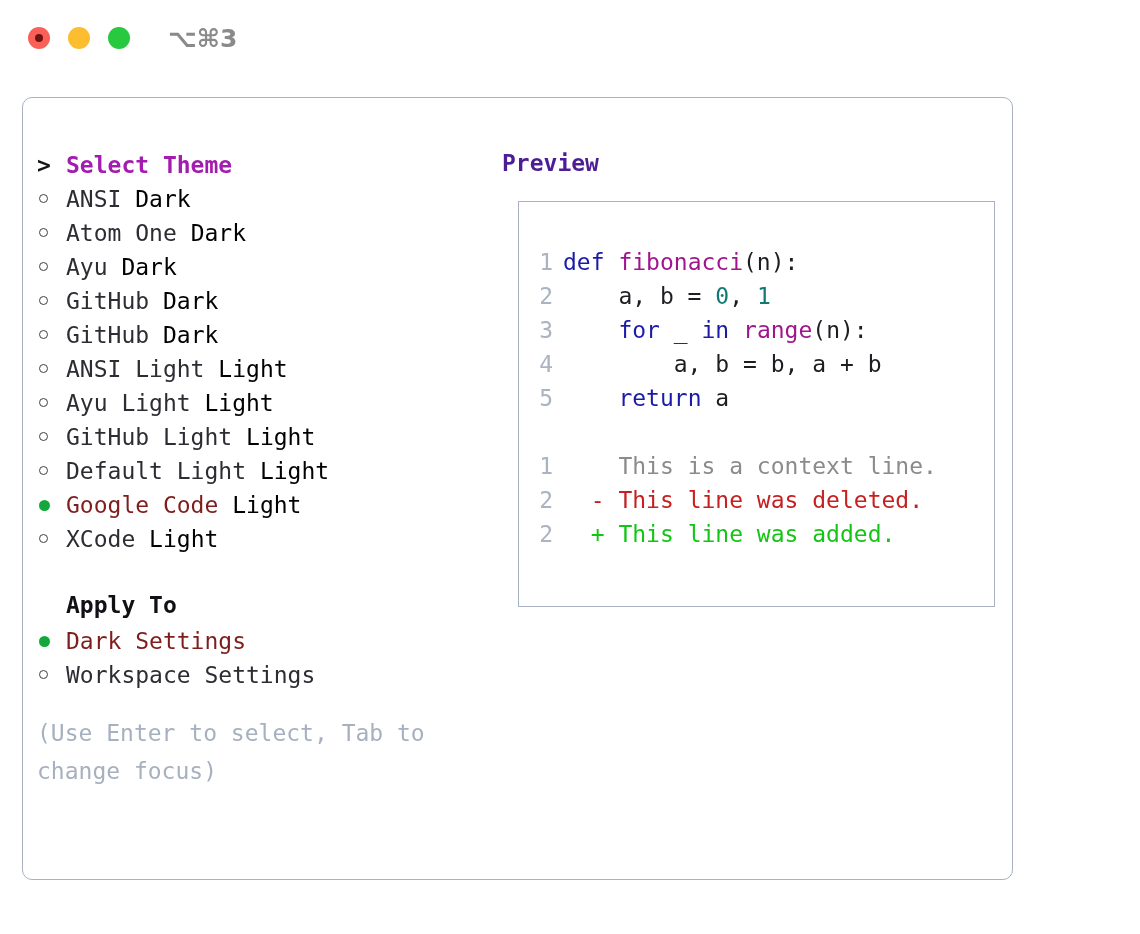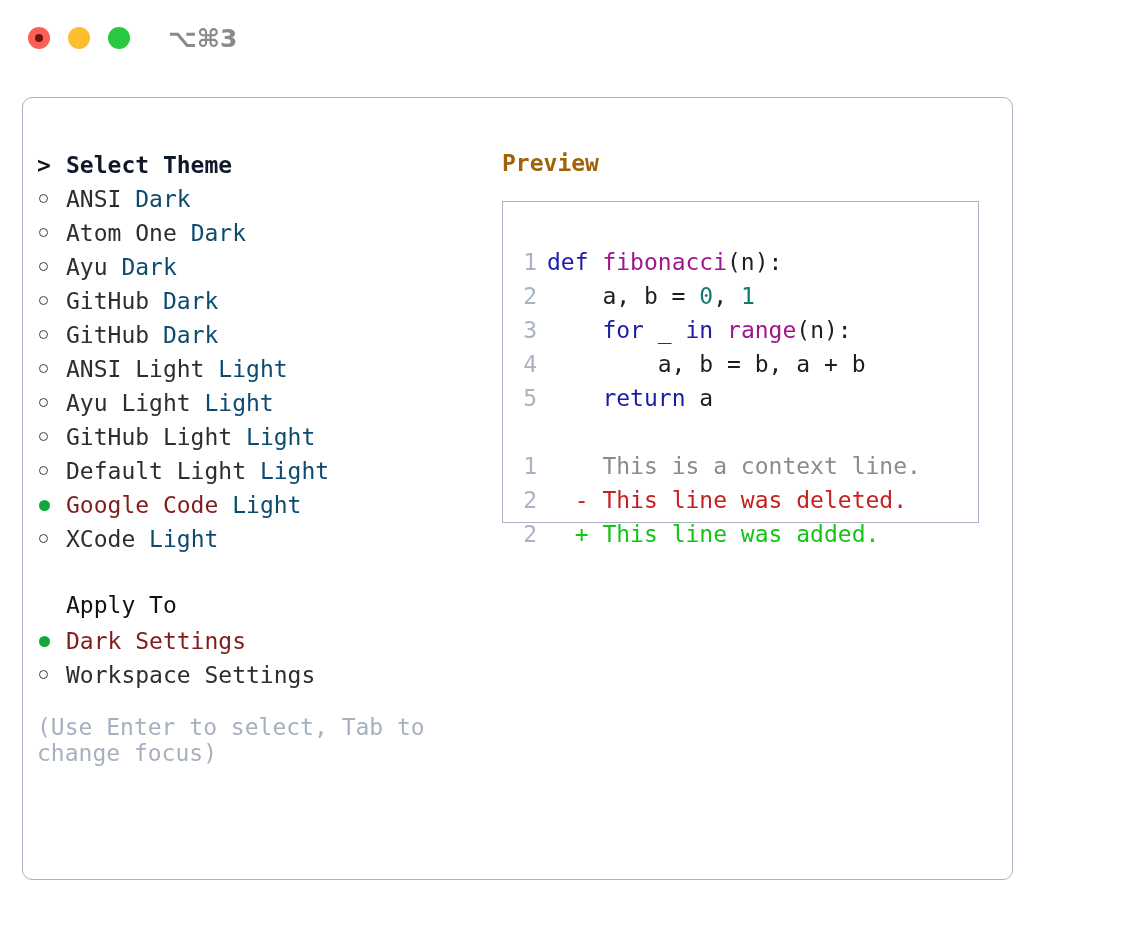--- a/index.html
+++ b/index.html
@@ -122,63 +122,63 @@
     left: 0px;
     top: 0px;
     font-size: 23px;
     font-weight: bold;
     color: #151515;
   }
   .lbl {
     color: #2c2c32;
     vertical-align: middle;
   }
-  .lbl.bold  { font-weight: bold; color: #0f172a; }
+  .lbl.bold  { font-weight: bold; color: #a21caf; }
   .lbl.green { color: #7f1d1d; }
   .suffix {
-    color: #0c4a6e;
+    color: #000000;
     vertical-align: middle;
     text-align: right;
   }
   .group-heading {
-    font-weight: normal;
+    font-weight: bold;
     color: #111115;
     font-size: 23px;
     padding-left: 29px;
   }
   .spacer { height: 34px; }
   #hint {
     position: absolute;
     left: 14px;
     top: 616px;
     width: 410px;
     font-size: 23px;
-    line-height: 26px;
+    line-height: 38px;
     color: #a6b0bf;
   }
 
   
   #right-col {
     position: absolute;
     left: 479px;
     top: 48px;
     width: 500px;
   }
   #preview-title {
     font-size: 23px;
     font-weight: bold;
-    color: #a16207;
+    color: #4c1d95;
     line-height: 34px;
   }
   #preview-box {
     position: absolute;
-    left: 0px;
+    left: 16px;
     top: 55px;
     width: 477px;
-    height: 322px;
+    height: 406px;
     border: 1.6px solid #a8b2c2;
     box-sizing: border-box;
     background: #ffffff;
   }
   #code-area {
     position: absolute;
     left: 8px;
     top: 43px;
     font-size: 23px;
     line-height: 34px;

